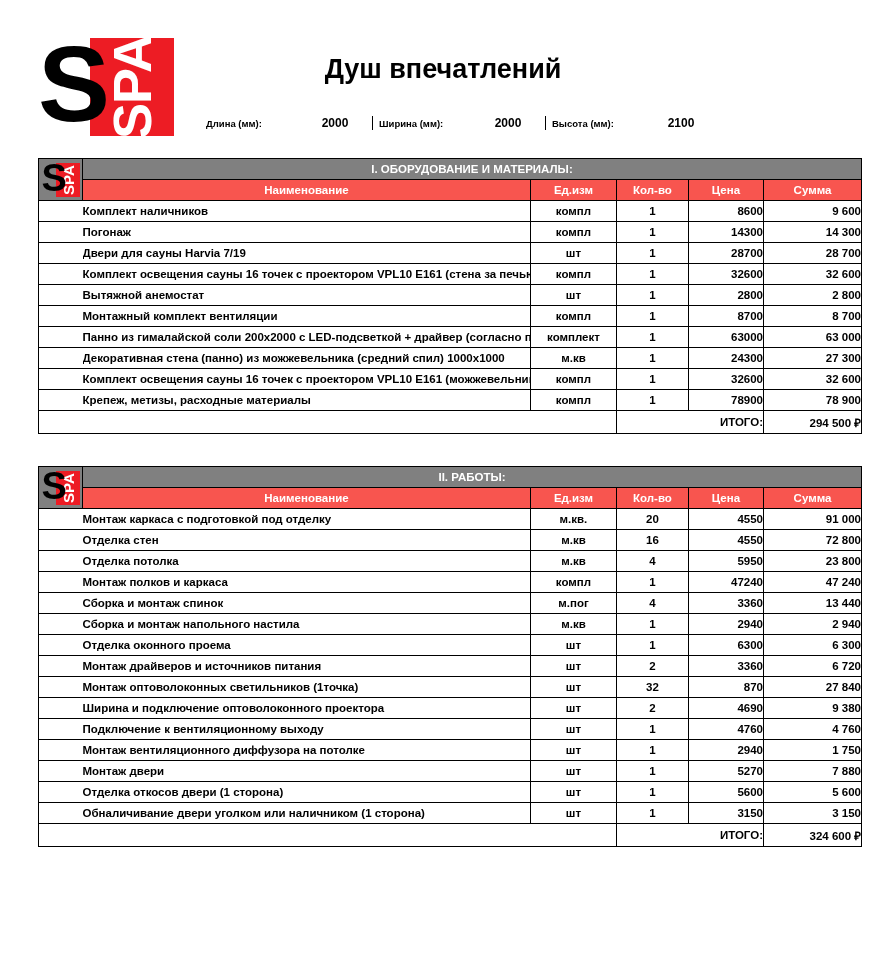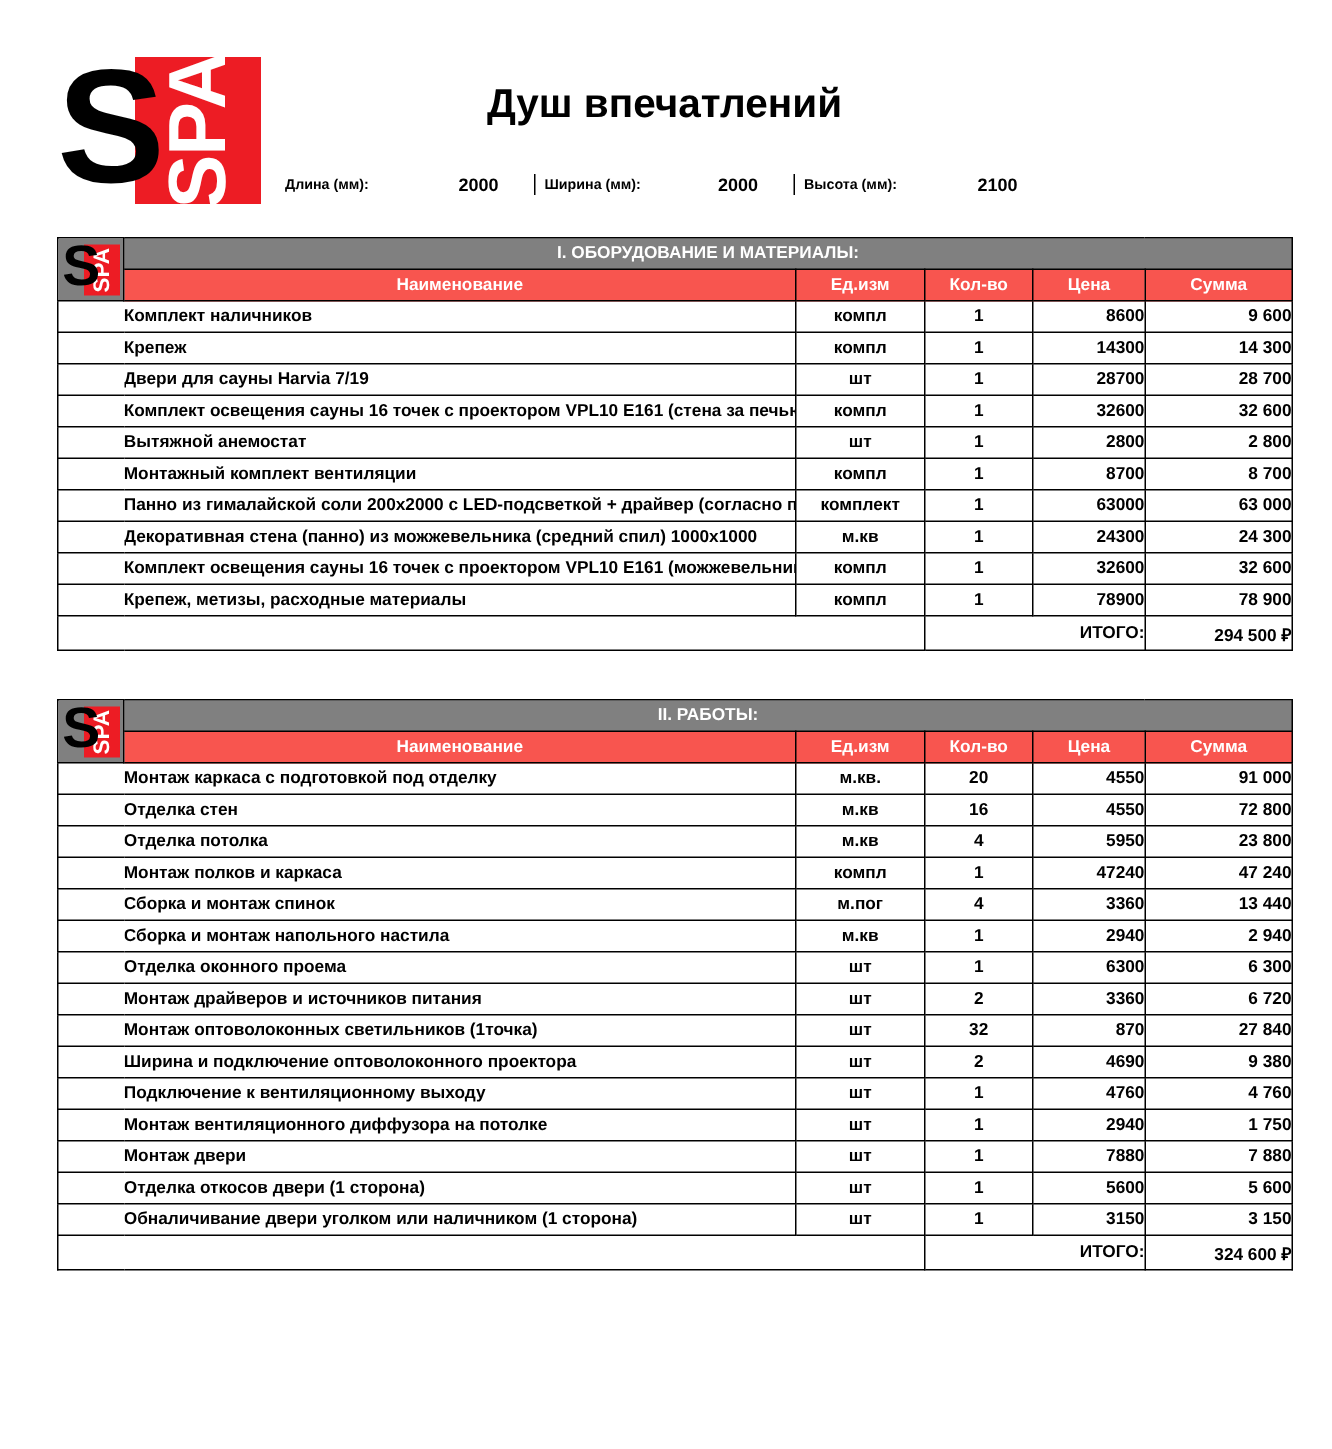--- a/index.html
+++ b/index.html
@@ -54,21 +54,21 @@
     font-size: 27px; font-weight: bold;
     letter-spacing: 0px;
   }
   .contacts {
     position: absolute; right: 0; top: 0;
     text-align: right;
     font-size: 13.5px; font-weight: bold;
     line-height: 21px;
   }
   .dims-row {
-    position: absolute; left: 152px; top: 86px;
+    position: absolute; left: 168px; top: 86px;
     width: 520px;
     display: flex; align-items: center;
     font-size: 9.5px; font-weight: bold;
   }
   .dim-cell { display: flex; align-items: center; }
   .dim-label { width: 92px; }
   .dim-value { width: 74px; text-align: center; font-size: 12px; }
   .dim-sep {
     width: 1px; height: 14px; background: #000; margin: 0 6px 0 0;
   }
@@ -231,21 +231,21 @@
           <tr>
             <td style="border-left: 1px solid rgb(0, 0, 0); border-right: none;"></td>
             <td class="cell-name" style="border-left: none;">Комплект наличников</td>
             <td class="cell-unit">компл</td>
             <td class="cell-qty">1</td>
             <td class="cell-price">8600</td>
             <td class="cell-sum">9 600</td>
           </tr>
           <tr>
             <td style="border-left: 1px solid rgb(0, 0, 0); border-right: none;"></td>
-            <td class="cell-name" style="border-left: none;">Крепеж</td>
+            <td class="cell-name" style="border-left: none;">Погонаж</td>
             <td class="cell-unit">компл</td>
             <td class="cell-qty">1</td>
             <td class="cell-price">14300</td>
             <td class="cell-sum">14 300</td>
           </tr>
           <tr>
             <td style="border-left: 1px solid rgb(0, 0, 0); border-right: none;"></td>
             <td class="cell-name" style="border-left: none;">Двери для сауны Harvia 7/19</td>
             <td class="cell-unit">шт</td>
             <td class="cell-qty">1</td>
@@ -283,21 +283,21 @@
             <td class="cell-qty">1</td>
             <td class="cell-price">63000</td>
             <td class="cell-sum">63 000</td>
           </tr>
           <tr>
             <td style="border-left: 1px solid rgb(0, 0, 0); border-right: none;"></td>
             <td class="cell-name" style="border-left: none;">Декоративная стена (панно) из можжевельника (средний спил) 1000x1000</td>
             <td class="cell-unit">м.кв</td>
             <td class="cell-qty">1</td>
             <td class="cell-price">24300</td>
-            <td class="cell-sum">24 300</td>
+            <td class="cell-sum">27 300</td>
           </tr>
           <tr>
             <td style="border-left: 1px solid rgb(0, 0, 0); border-right: none;"></td>
             <td class="cell-name" style="border-left: none;">Комплект освещения сауны 16 точек с проектором VPL10 E161 (можжевельник)</td>
             <td class="cell-unit">компл</td>
             <td class="cell-qty">1</td>
             <td class="cell-price">32600</td>
             <td class="cell-sum">32 600</td>
           </tr>
           <tr>
@@ -443,21 +443,21 @@
             <td class="cell-unit">шт</td>
             <td class="cell-qty">1</td>
             <td class="cell-price">2940</td>
             <td class="cell-sum">1 750</td>
           </tr>
           <tr>
             <td style="border-left: 1px solid rgb(0, 0, 0); border-right: none;"></td>
             <td class="cell-name" style="border-left: none;">Монтаж двери</td>
             <td class="cell-unit">шт</td>
             <td class="cell-qty">1</td>
-            <td class="cell-price">7880</td>
+            <td class="cell-price">5270</td>
             <td class="cell-sum">7 880</td>
           </tr>
           <tr>
             <td style="border-left: 1px solid rgb(0, 0, 0); border-right: none;"></td>
             <td class="cell-name" style="border-left: none;">Отделка откосов двери (1 сторона)</td>
             <td class="cell-unit">шт</td>
             <td class="cell-qty">1</td>
             <td class="cell-price">5600</td>
             <td class="cell-sum">5 600</td>
           </tr>

